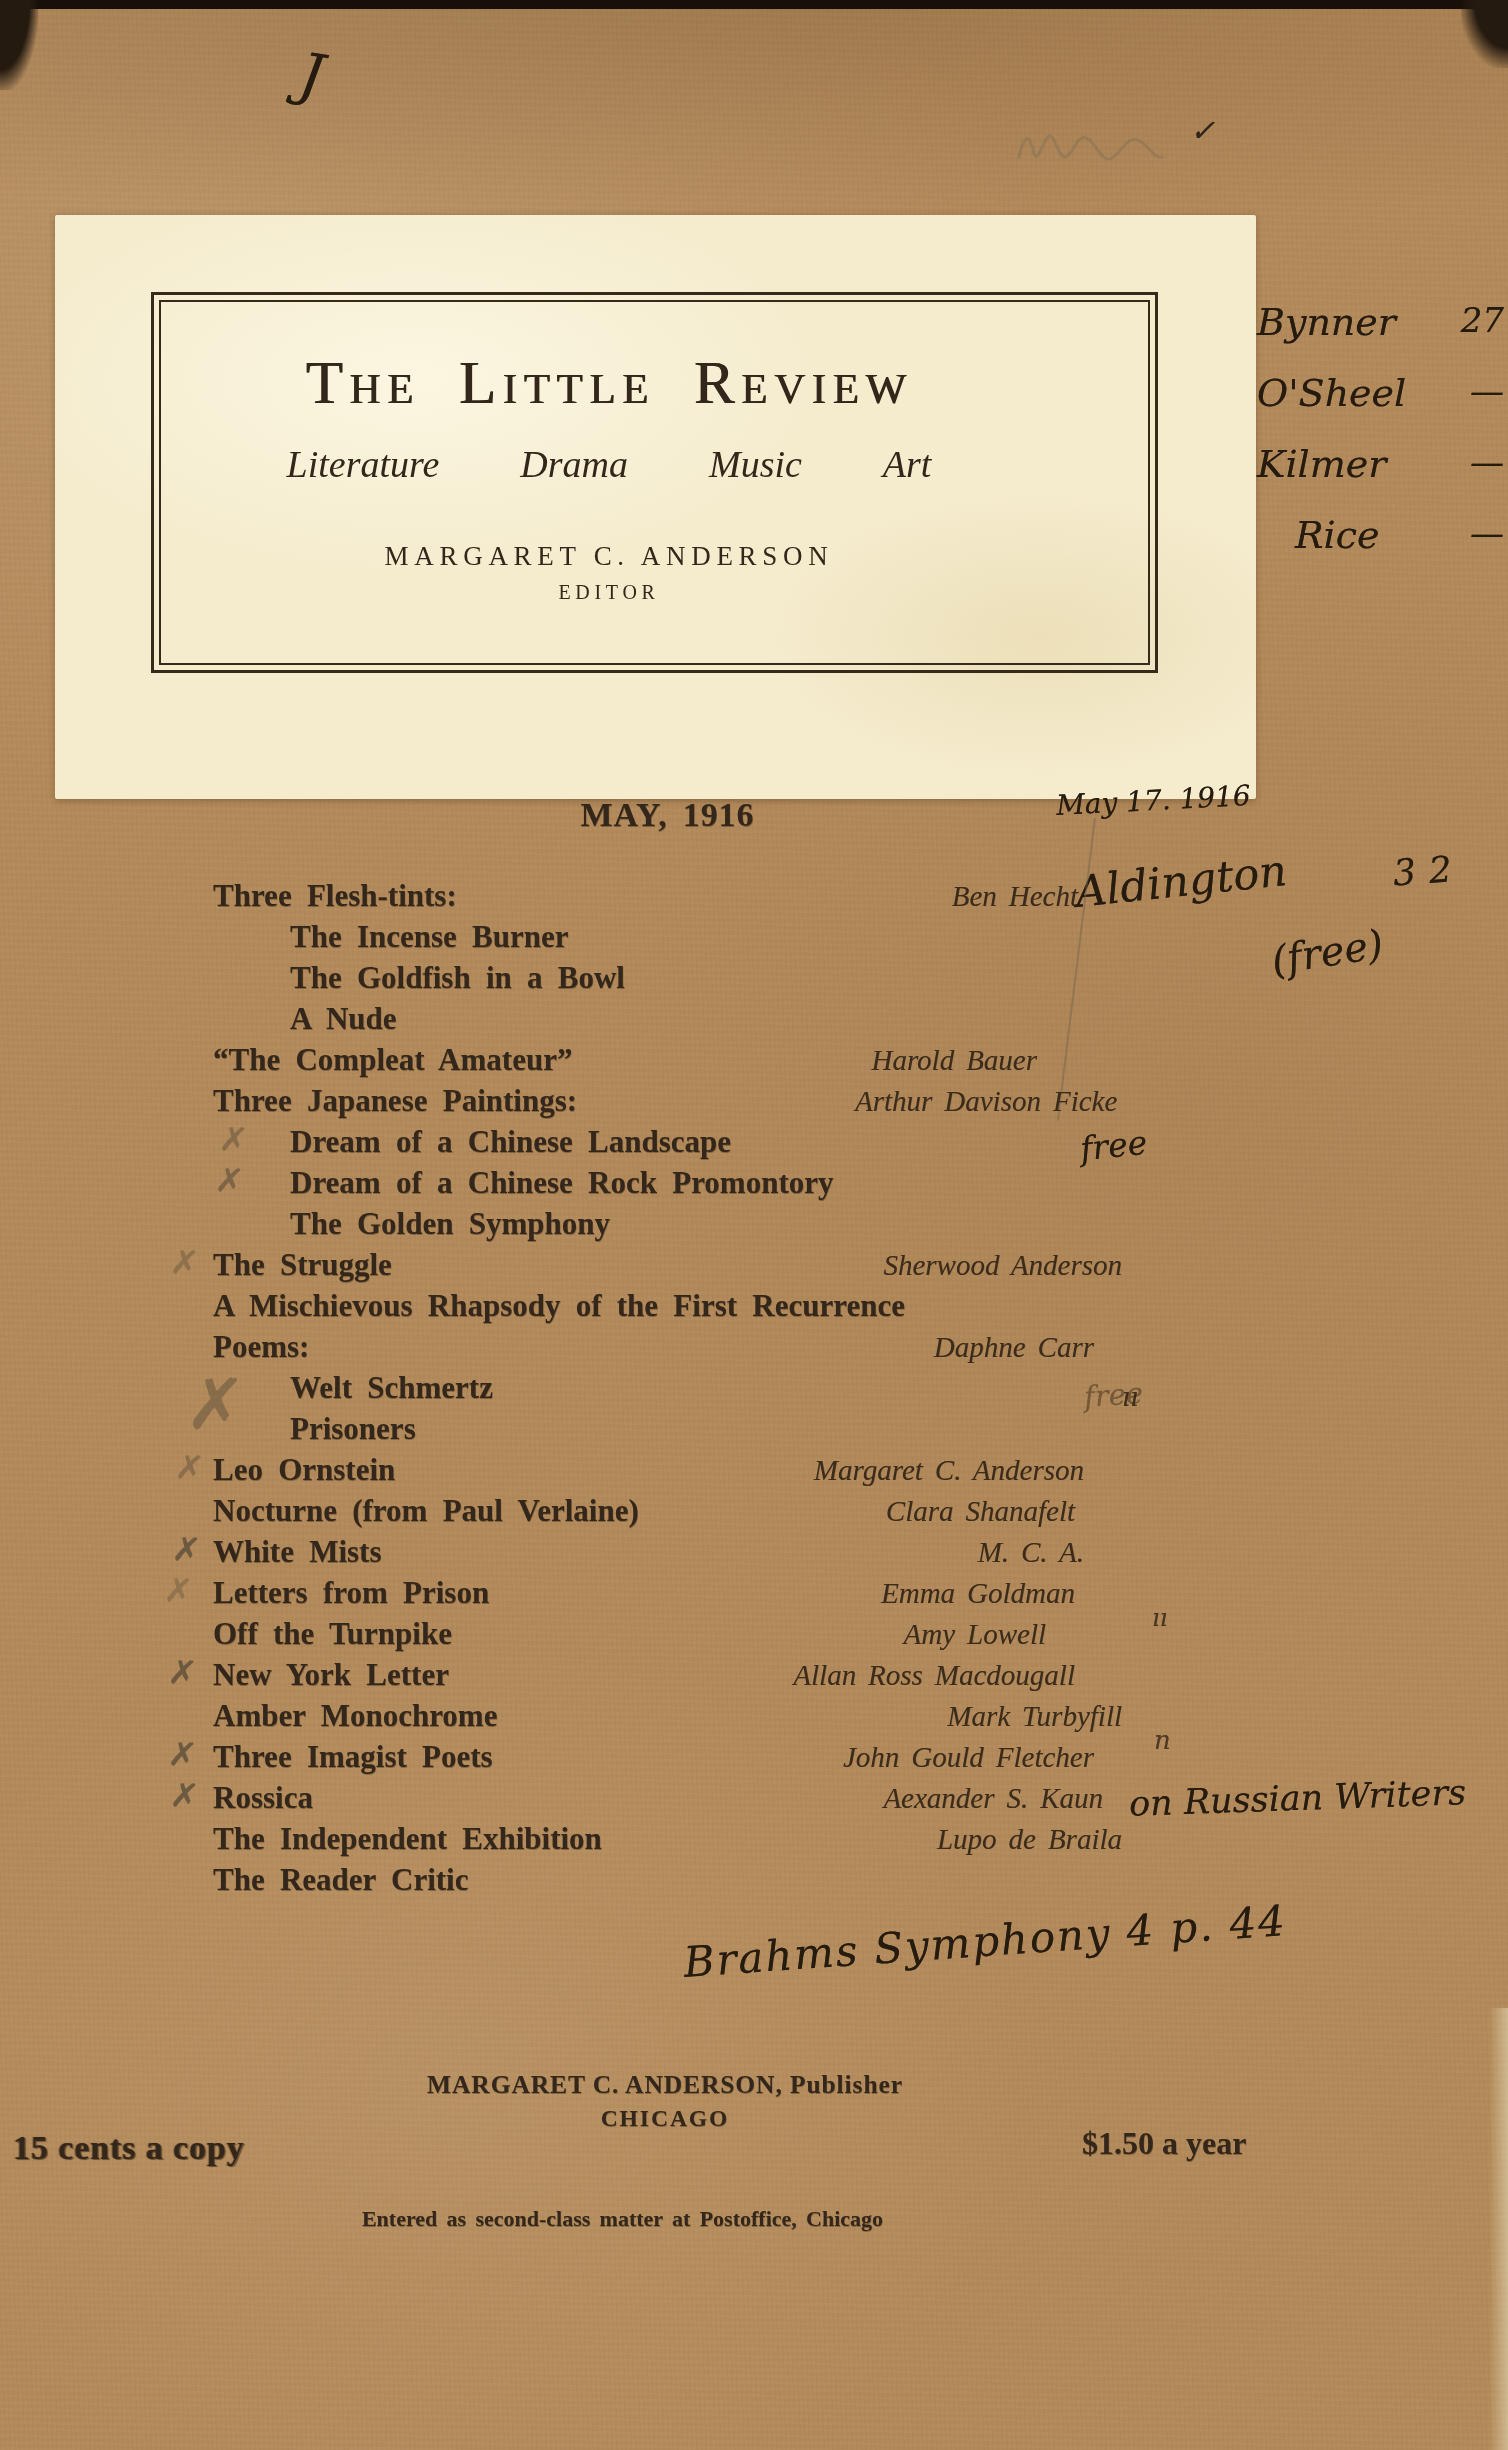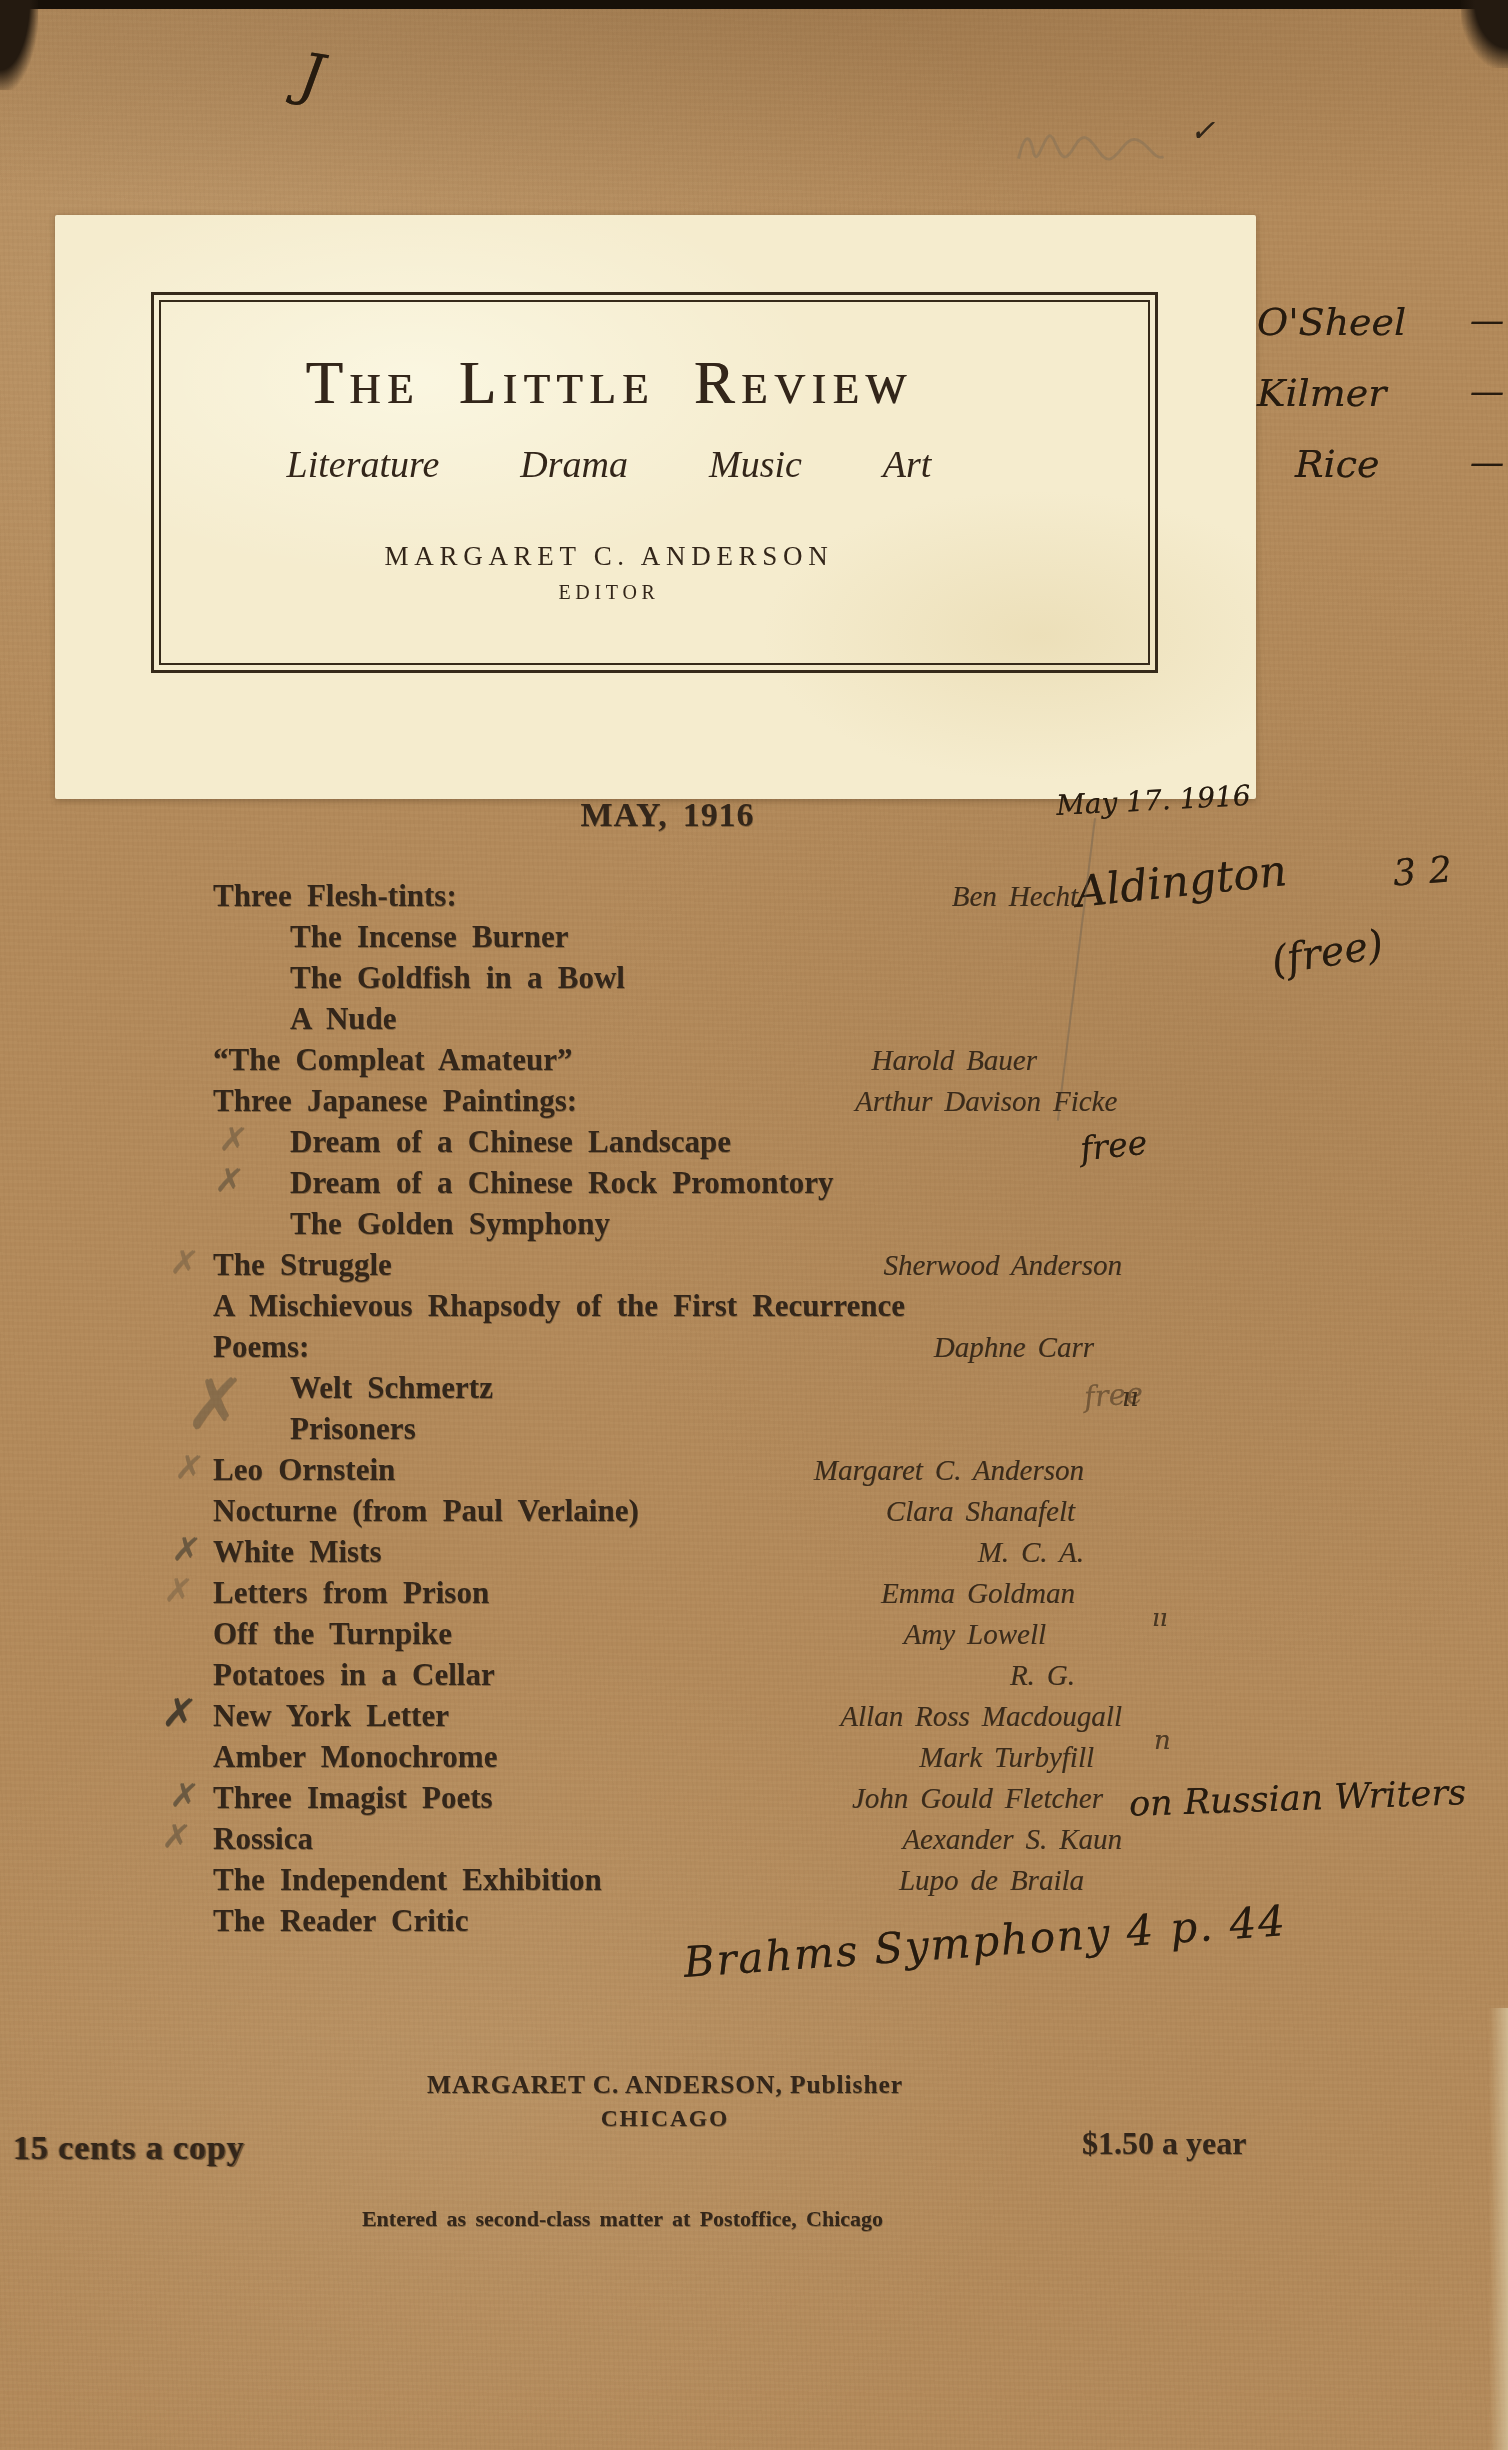--- a/index.html
+++ b/index.html
@@ -120,20 +120,24 @@
   <div class="hw" id="hw-j">J</div>
   <div class="abs" id="hw-scribble">
     <svg width="179" height="49" viewBox="0 0 190 52">
       <path d="M8,40 C14,14 20,12 24,34 C28,48 34,20 40,16 C46,12 50,40 58,38 C66,36 70,14 80,18 C90,22 96,44 106,40 C116,36 122,16 134,20 C146,24 152,42 162,38" fill="none" stroke="rgba(120,108,88,.4)" stroke-width="3"></path>
     </svg>
   </div>
   <div class="hw" id="hw-check">✓</div>
 
   <div class="abs" id="hw-list">
       <div class="hw-item">
+        <span class="hw hw-name" style="position: static;">Bynner</span>
+        <span class="hw hw-num" style="position: static;">27</span>
+      </div>
+      <div class="hw-item">
         <span class="hw hw-name" style="position: static;">O'Sheel</span>
         <span class="hw hw-num" style="position: static;">—</span>
       </div>
       <div class="hw-item">
         <span class="hw hw-name" style="position: static;">Kilmer</span>
         <span class="hw hw-num" style="position: static;">—</span>
       </div>
       <div class="hw-item indent">
         <span class="hw hw-name" style="position: static;">Rice</span>
         <span class="hw hw-num" style="position: static;">—</span>
@@ -234,24 +238,20 @@
       <div class="toc-row">
         <span class="pencil-x faint">✗</span>
         <span class="toc-title">Letters from Prison</span>
         <span class="toc-author">Emma Goldman</span>
       </div>
       <div class="toc-row">
         <span class="toc-title">Off the Turnpike</span>
         <span class="toc-author">Amy Lowell</span>
       </div>
       <div class="toc-row">
-        <span class="toc-title">Potatoes in a Cellar</span>
-        <span class="toc-author">R. G.</span>
-      </div>
-      <div class="toc-row">
         <span class="pencil-x dark">✗</span>
         <span class="toc-title">New York Letter</span>
         <span class="toc-author">Allan Ross Macdougall</span>
       </div>
       <div class="toc-row">
         <span class="toc-title">Amber Monochrome</span>
         <span class="toc-author">Mark Turbyfill</span>
       </div>
       <div class="toc-row">
         <span class="pencil-x light">✗</span>

